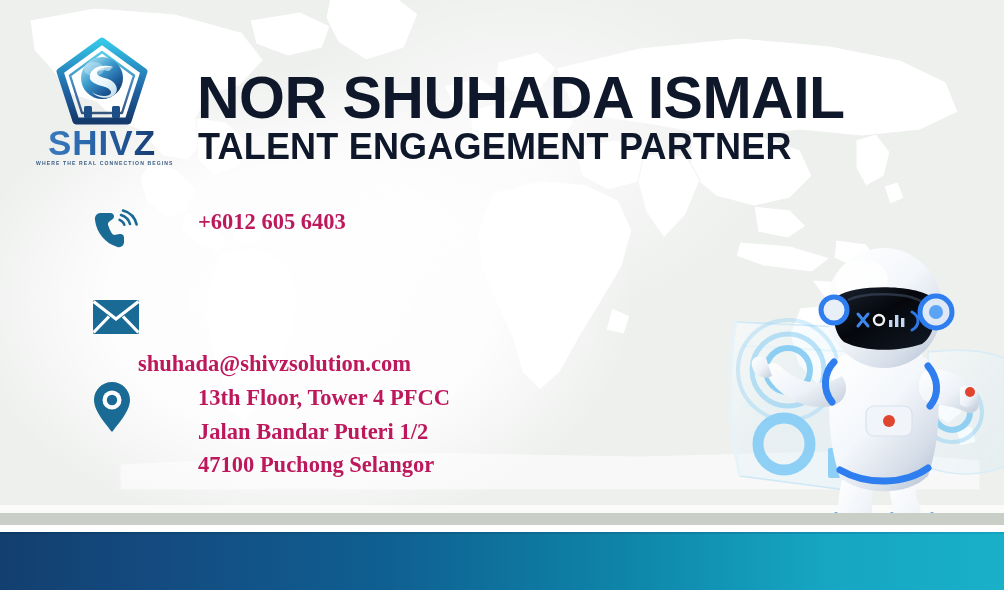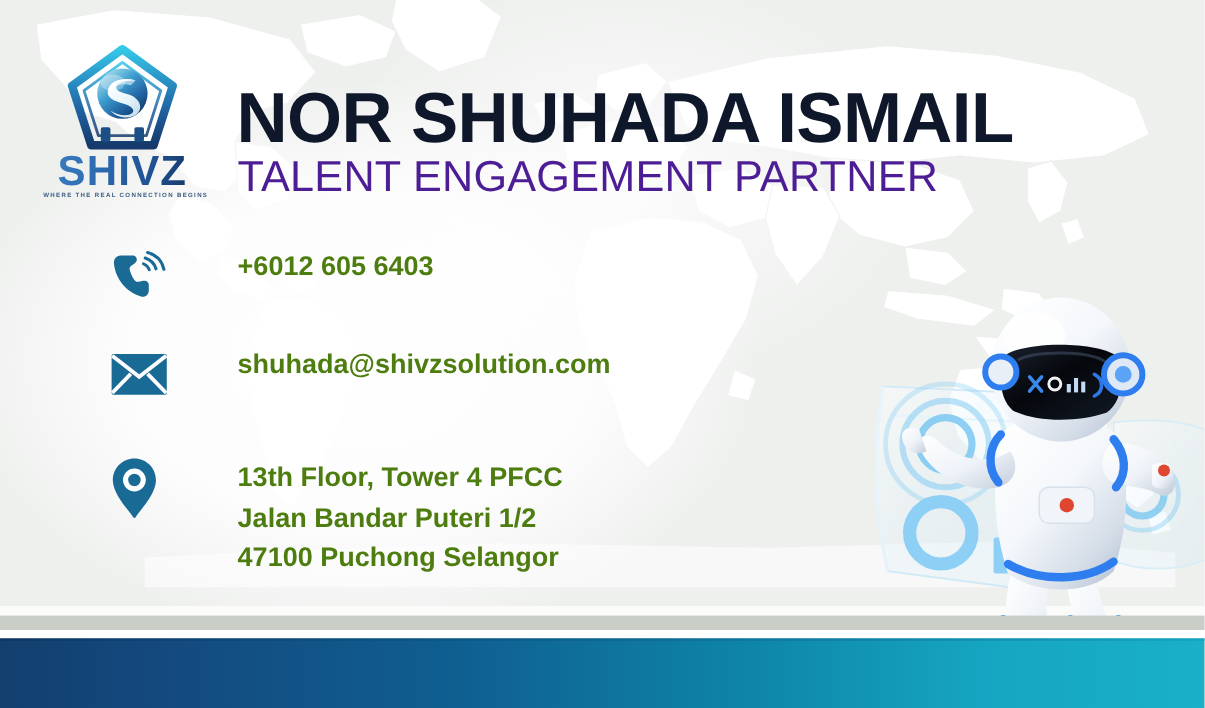--- a/index.html
+++ b/index.html
@@ -51,38 +51,38 @@
   }
 
   
   .name {
     position:absolute; left:197px; top:69px;
     font-size:59px; font-weight:bold; letter-spacing:-0.5px;
     color:#0f172a; white-space:nowrap; line-height:1;
   }
   .role {
     position:absolute; left:198px; top:129px;
-    font-size:36px; font-weight:normal; letter-spacing:0.2px;
-    color:#4c1d95; white-space:nowrap; line-height:1;
+    font-size:36px; font-weight:bold; letter-spacing:0.2px;
+    color:#0f172a; white-space:nowrap; line-height:1;
   }
 
   
   .contact { position:absolute; left:92px; top:205px; width:620px; }
   .crow { position:relative; display:flex; align-items:flex-start; }
   .crow + .crow { margin-top:0px; }
   .cicon {
     width:60px; flex:0 0 60px; display:flex; align-items:center; justify-content:flex-start;
   }
   .ctext {
-    font-size:22.5px; font-weight:bold; color:#4d7c0f;
-    line-height:33px; white-space:nowrap; padding-left:46px;
+    font-size:22.5px; font-weight:bold; color:#be185d;
+    line-height:33px; white-space:nowrap; padding-left:46px;font-family:Liberation Serif, serif;
   }
   #row-phone   { height:82px; }
   #row-phone .cicon   { height:52px; }
-  #row-email   { height:80px; }
+  #row-email   { height:80px;flex-direction:column; }
   #row-email .cicon   { height:50px; }
   #row-address { height:110px;margin-top:14px; }
   #row-address .cicon { height:52px; }
   #row-address .ctext { line-height:33.5px; }
 
   
   .robot { position:absolute; right:-8px; top:230px; width:290px; height:340px; }
 
   
   .sage-bar {

